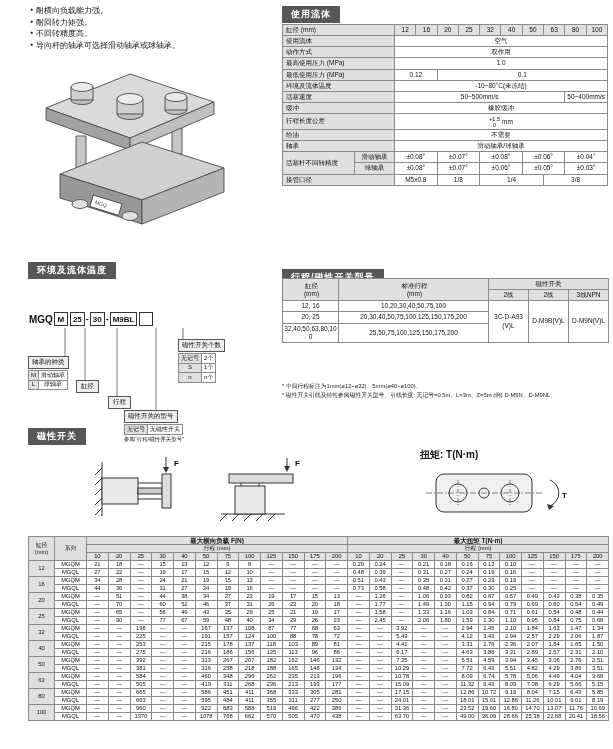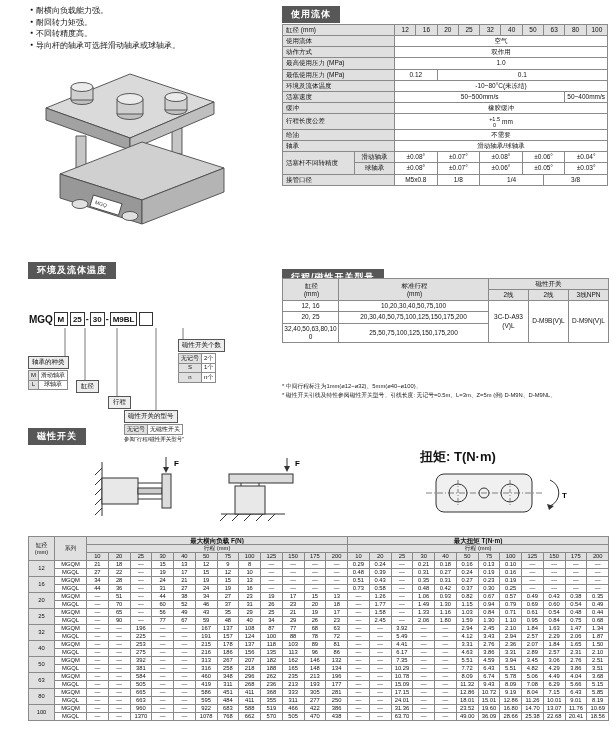--- a/index.html
+++ b/index.html
@@ -46,21 +46,21 @@
   .co-tag{position:absolute;border:1px solid #555;background:#eee;padding:1px 4px;font-size:6.5px}
   .co-ref{font-size:5.5px;margin-top:1px;white-space:nowrap}
 
   
   .ss td{font-size:6.5px}
   .foot{position:absolute;left:282px;top:382px;width:330px;font-size:5.8px;line-height:1.5;color:#222}
 
   
   .usage{position:absolute;left:28px;top:448px;width:580px;height:82px}
   .usage svg text{font-size:8px;font-weight:bold;font-family:"Liberation Sans",sans-serif}
-  .torque-note{position:absolute;left:392px;top:0;font-size:13px;font-weight:bold}
+  .torque-note{position:absolute;left:392px;top:0;font-size:10px;font-weight:bold}
 
   
   .load td{font-size:5.8px;line-height:7px;padding:0;height:8px}
   .load .ttl{font-weight:bold;font-size:6.5px}
   .load .series{background:#fff}
   .load .borec{background:var(--hdr,#e0e0e0)}
   .load .sep{border-left:1px solid #555}
 </style>
 </head>
 <body>

